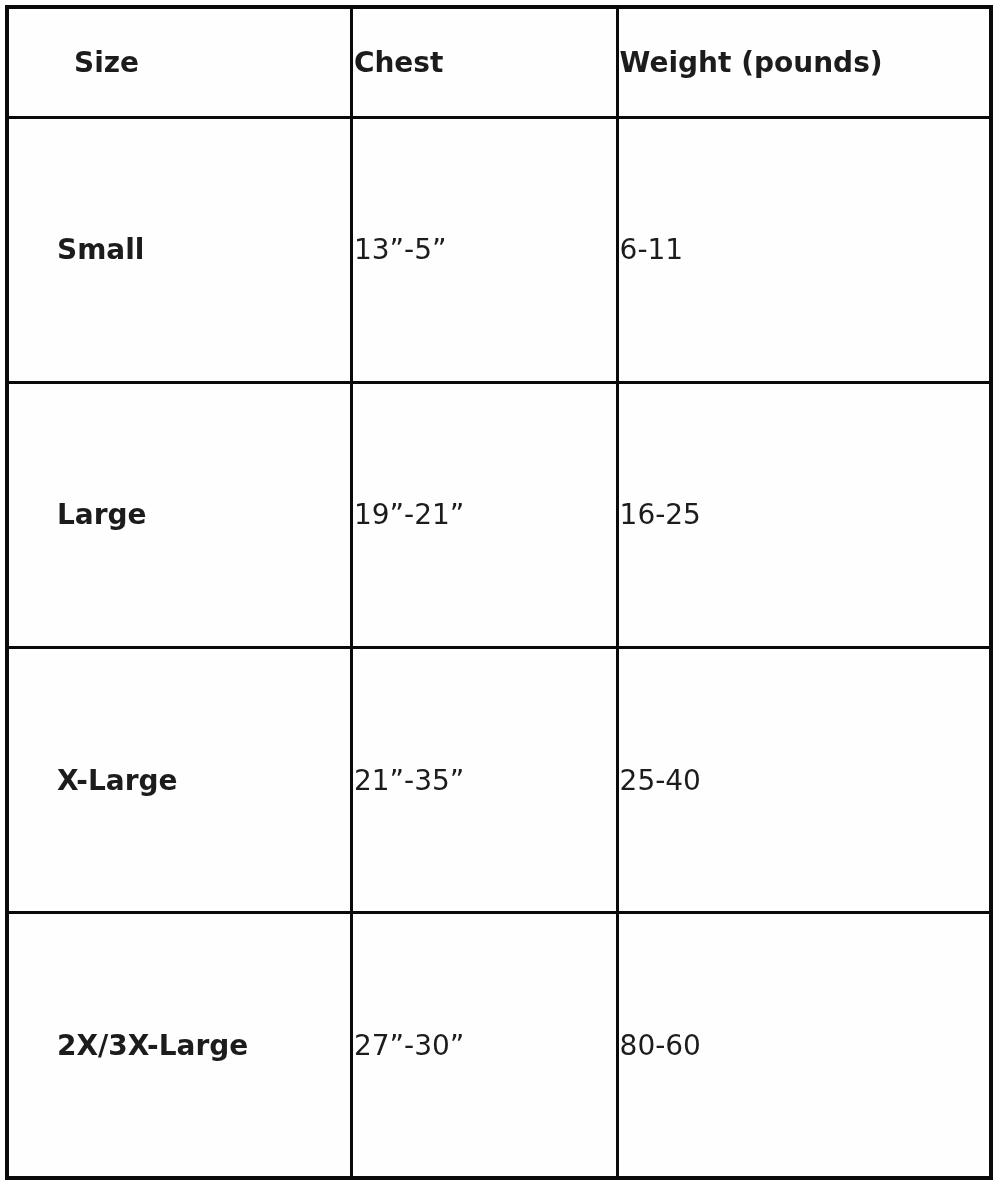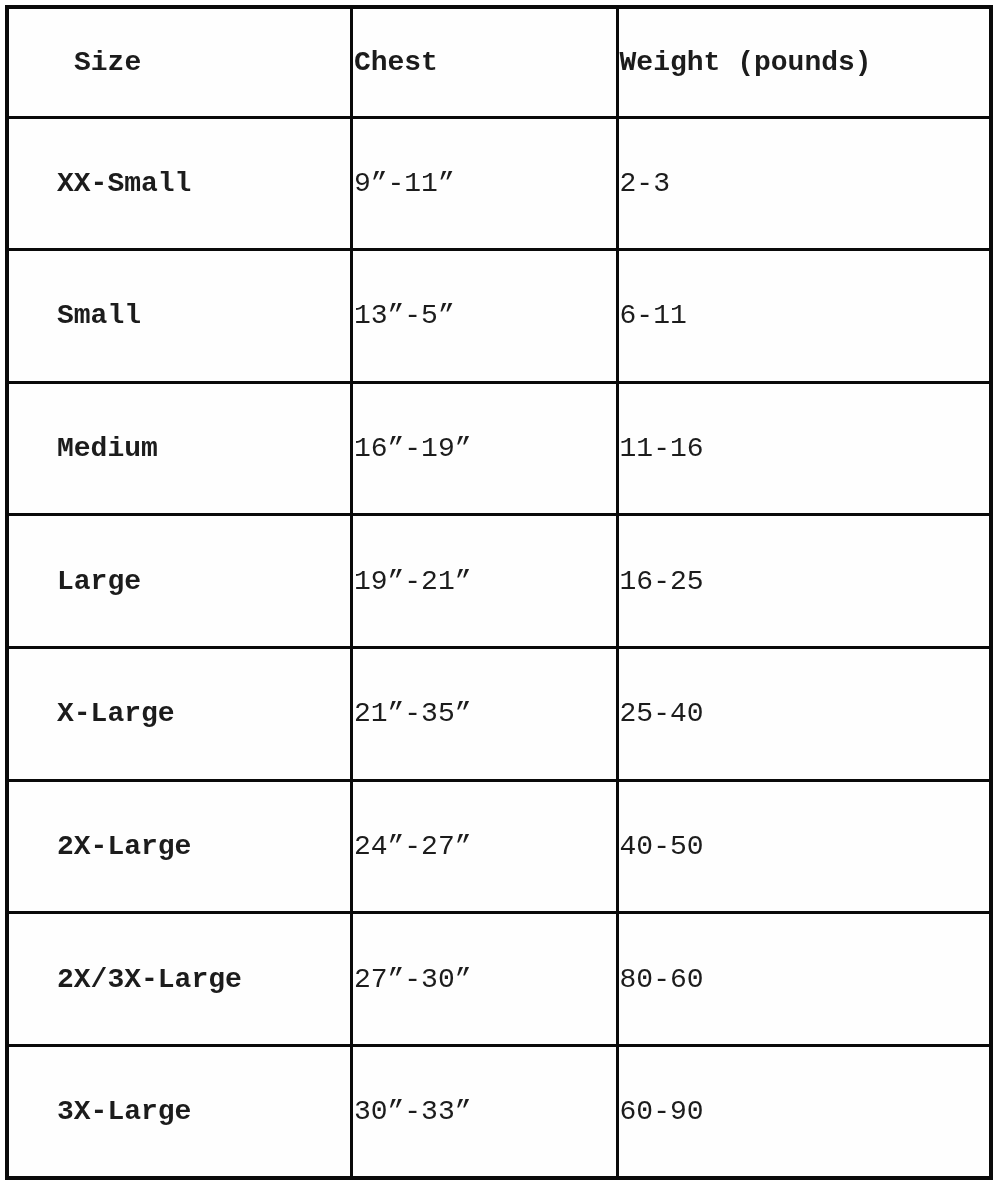--- a/index.html
+++ b/index.html
@@ -7,21 +7,20 @@
     padding: 0;
     background: #ffffff;
     font-family: "DejaVu Sans", "Liberation Sans", sans-serif;
   }
   .page {
     width: 1000px;
     height: 1186px;
     background: #ffffff;
     box-sizing: border-box;
     padding: 5px 7px 6px 5px;
-    font-family: Liberation Mono, monospace;
   }
   table.size-chart {
     border-collapse: collapse;
     width: 100%;
     height: 100%;
     table-layout: fixed;
     background: #ffffff;
   }
   table.size-chart th,
   table.size-chart td {
@@ -75,54 +74,34 @@
     </colgroup>
     <thead>
       <tr>
         <th class="c-size">Size</th>
         <th class="c-chest">Chest</th>
         <th class="c-weight">Weight (pounds)</th>
       </tr>
     </thead>
     <tbody>
       <tr>
-        <td class="c-size">XX-Small</td>
-        <td class="c-chest">9”-11”</td>
-        <td class="c-weight">2-3</td>
-      </tr>
-      <tr>
         <td class="c-size">Small</td>
         <td class="c-chest">13”-5”</td>
         <td class="c-weight">6-11</td>
-      </tr>
-      <tr>
-        <td class="c-size">Medium</td>
-        <td class="c-chest">16”-19”</td>
-        <td class="c-weight">11-16</td>
       </tr>
       <tr>
         <td class="c-size">Large</td>
         <td class="c-chest">19”-21”</td>
         <td class="c-weight">16-25</td>
       </tr>
       <tr>
         <td class="c-size">X-Large</td>
         <td class="c-chest">21”-35”</td>
         <td class="c-weight">25-40</td>
       </tr>
       <tr>
-        <td class="c-size">2X-Large</td>
-        <td class="c-chest">24”-27”</td>
-        <td class="c-weight">40-50</td>
-      </tr>
-      <tr>
         <td class="c-size">2X/3X-Large</td>
         <td class="c-chest">27”-30”</td>
         <td class="c-weight">80-60</td>
-      </tr>
-      <tr>
-        <td class="c-size">3X-Large</td>
-        <td class="c-chest">30”-33”</td>
-        <td class="c-weight">60-90</td>
       </tr>
     </tbody>
   </table>
 </div>
 
 </body></html>

